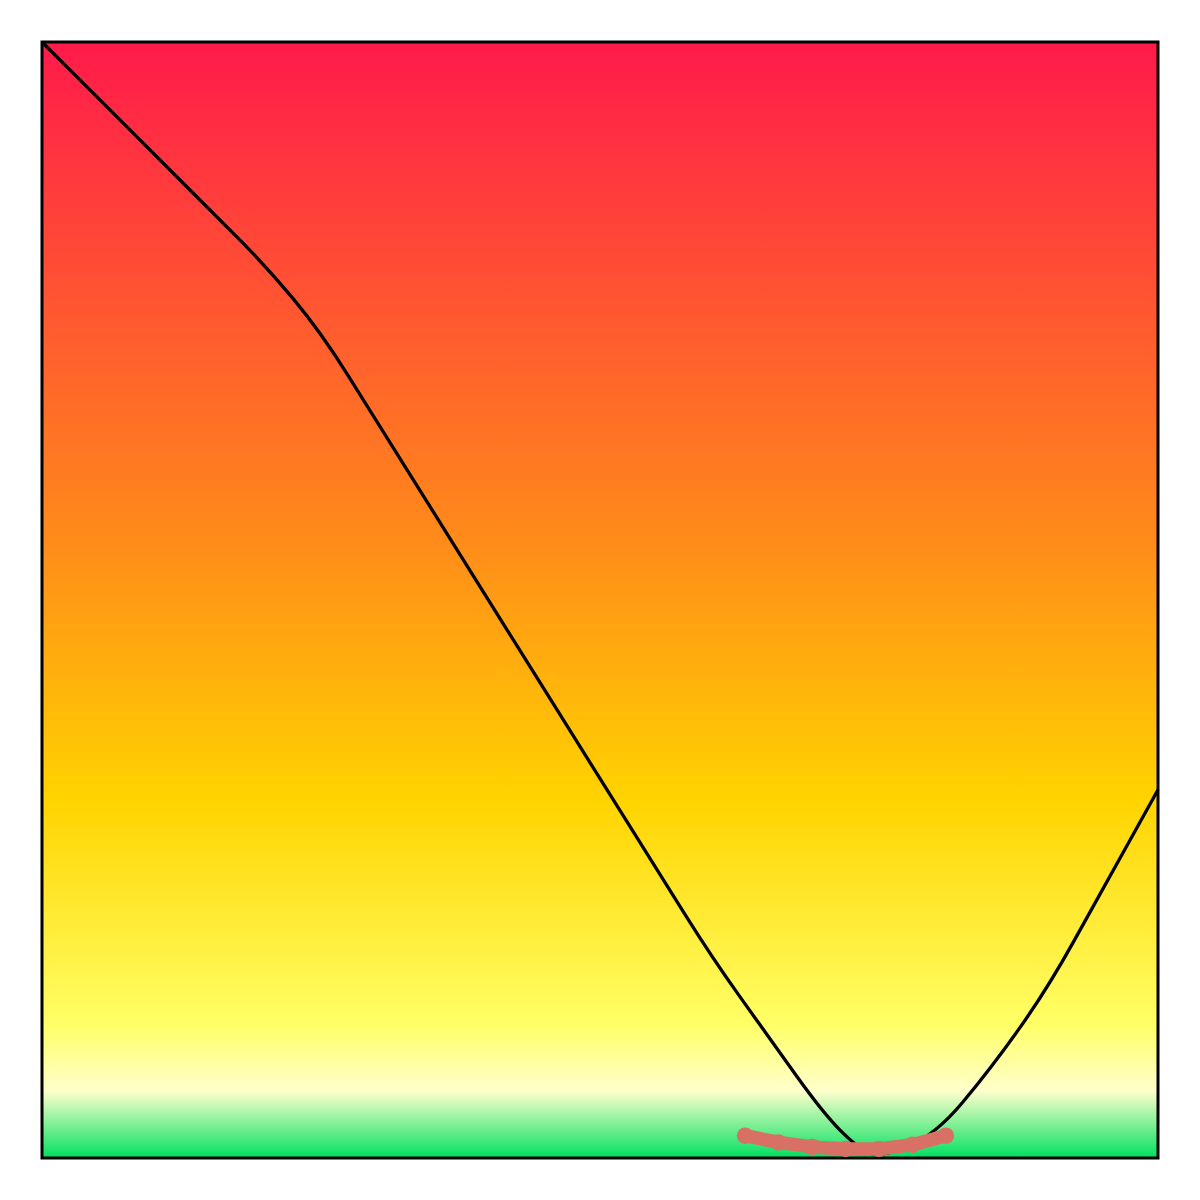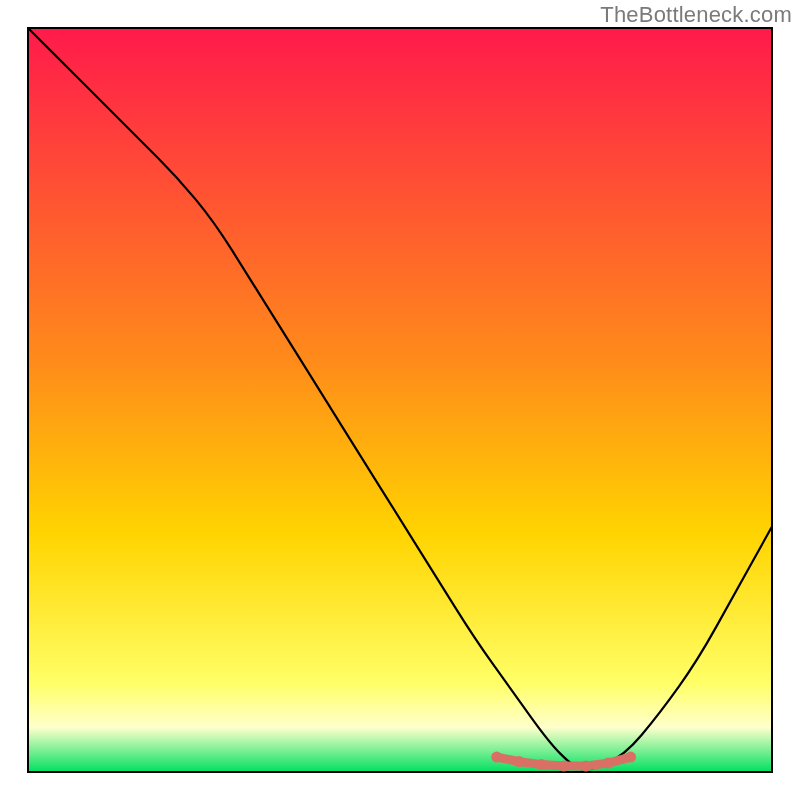--- a/index.html
+++ b/index.html
@@ -27,21 +27,20 @@
   }
   svg {
     display: block;
   }
 </style>
 </head>
 <body>
 
 <div class="frame">
 
-  <div class="watermark">TheBottleneck.com</div>
 
   <svg id="chart-svg" width="800" height="800" viewBox="0 0 800 800">
     <defs>
       <linearGradient id="bg-grad" x1="0" y1="0" x2="0" y2="1">
         <stop id="g-top" offset="0%" stop-color="#ff1a4b"></stop>
         <stop id="g-mid1" offset="45%" stop-color="#ff8c1a"></stop>
         <stop id="g-mid2" offset="68%" stop-color="#ffd400"></stop>
         <stop id="g-low" offset="88%" stop-color="#ffff66"></stop>
         <stop id="g-green1" offset="94%" stop-color="#ffffcc"></stop>
         <stop id="g-green2" offset="100%" stop-color="#00e060"></stop>

